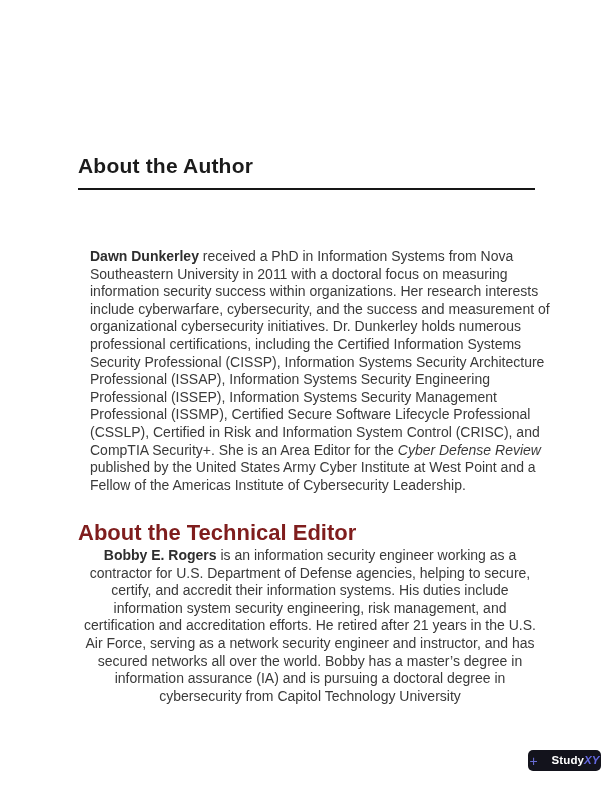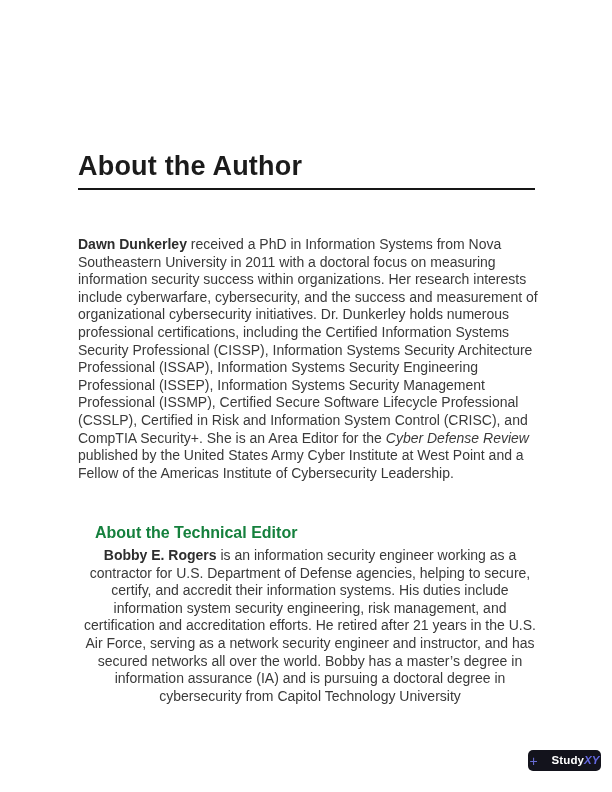--- a/index.html
+++ b/index.html
@@ -13,60 +13,60 @@
     height: 792px;
     background: #ffffff;
     font-family: "Liberation Sans", "DejaVu Sans", sans-serif;
     overflow: hidden;
   }
   .main-heading {
     position: absolute;
     left: 78px;
     top: 151px;
     margin: 0;
-    font-size: 27px;
+    font-size: 21px;
     line-height: 30px;
     font-weight: 700;
     color: #1b1b1b;
     letter-spacing: 0.2px;
   }
   .heading-rule {
     position: absolute;
     left: 78px;
     top: 188px;
     width: 457px;
     height: 0;
     border: none;
     border-top: 2px solid #161616;
     margin: 0;
   }
   .body-par {
     position: absolute;
     left: 78px;
     width: 464px;
-    margin: 0;
+    margin: 12px;
     font-size: 14px;
     line-height: 17.6px;
     color: #3a3a3a;
   }
   .author-par {
     top: 236px;
   }
   .editor-block {
     position: absolute;
     left: 78px;
     top: 521px;
     width: 464px;
   }
   .sub-heading {
-    margin: 0 0 3px 17px;
-    font-size: 16px;
+    margin: 0 0 3px 0;
+    font-size: 22px;
     line-height: 23px;
     font-weight: 700;
-    color: #15803d;
+    color: #7f1d1d;
   }
   .editor-par {
     position: static;
     margin: 0;
     text-align: center;
   }
   .bold-name {
     font-weight: 700;
     color: #2e2e2e;
   }

